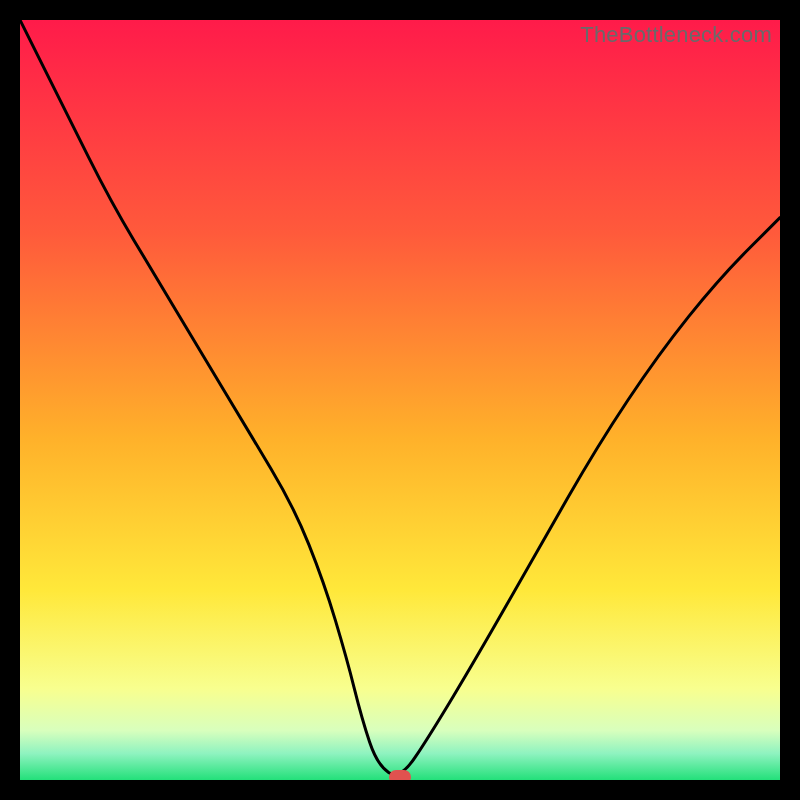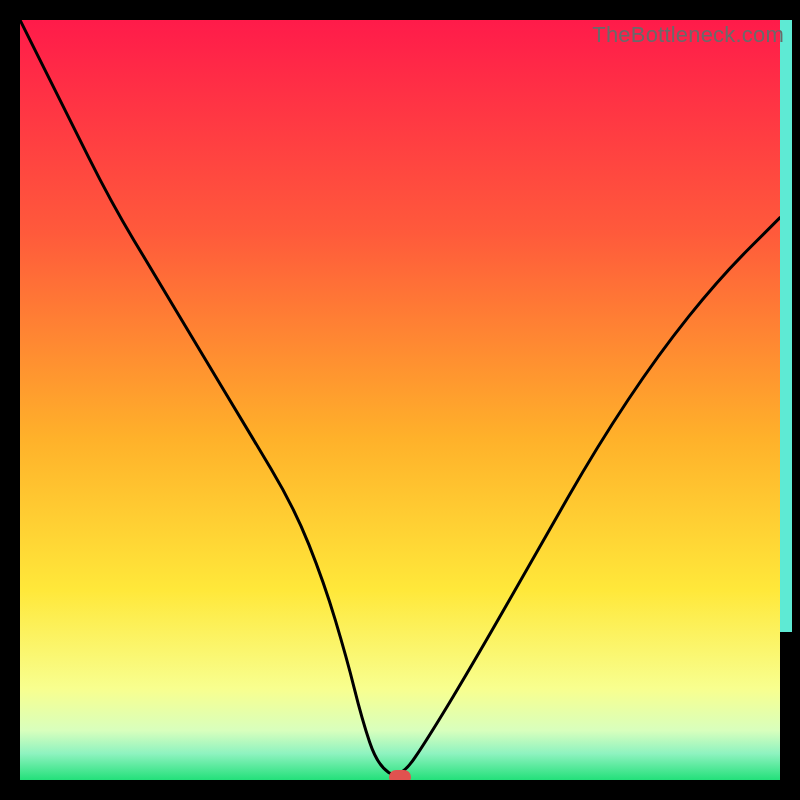--- a/index.html
+++ b/index.html
@@ -10,22 +10,21 @@
     background: #000;
     overflow: hidden;
     font-family: Arial, Helvetica, sans-serif;
   }
   .frame {
     position: absolute;
     left: 20px;
     top: 20px;
     width: 760px;
     height: 612px;
-    background: #5eead4;
-    padding-left: 12px;
+    background: #e5e5e5;
   }
   .watermark {
     position: absolute;
     top: 2px;
     right: 8px;
     color: #6a6a6a;
     font-size: 22px;
     z-index: 5;
     letter-spacing: 0.2px;
   }

